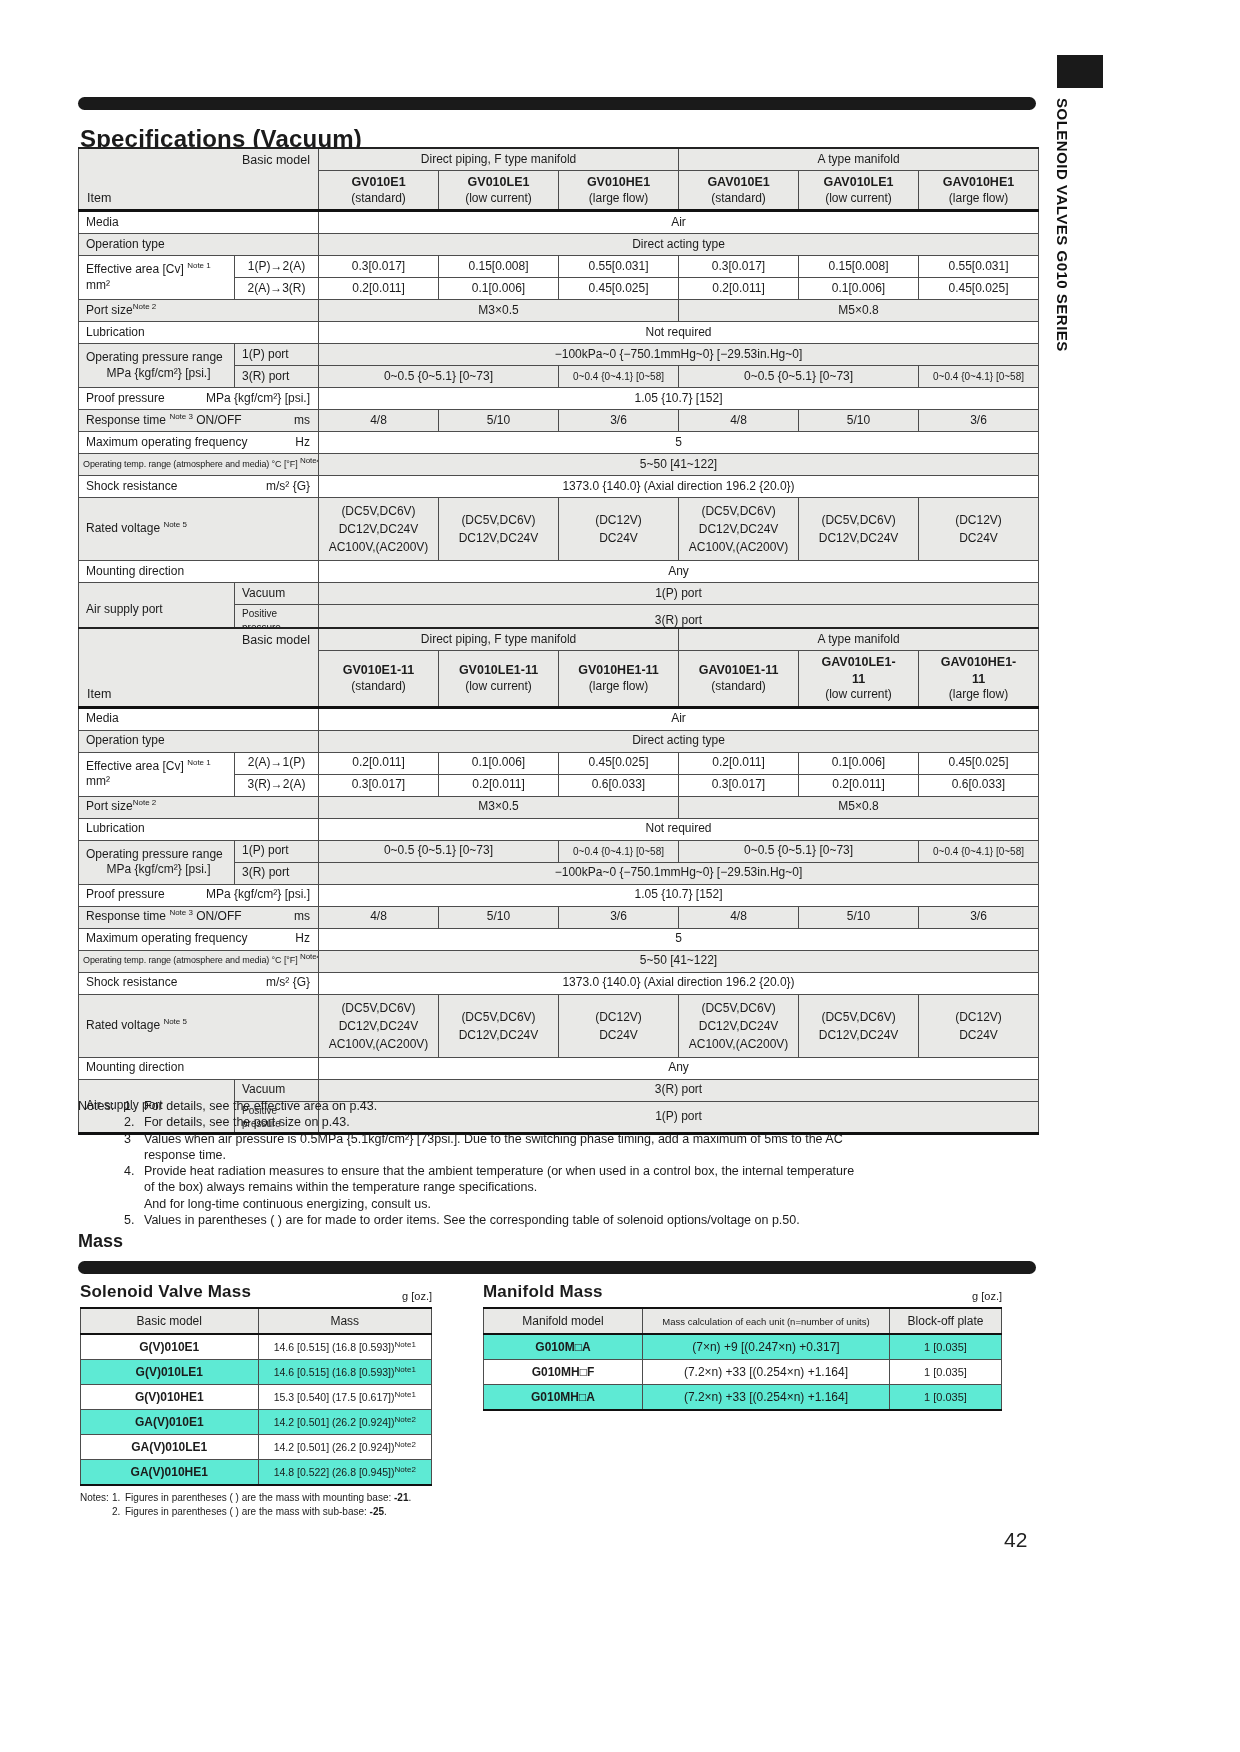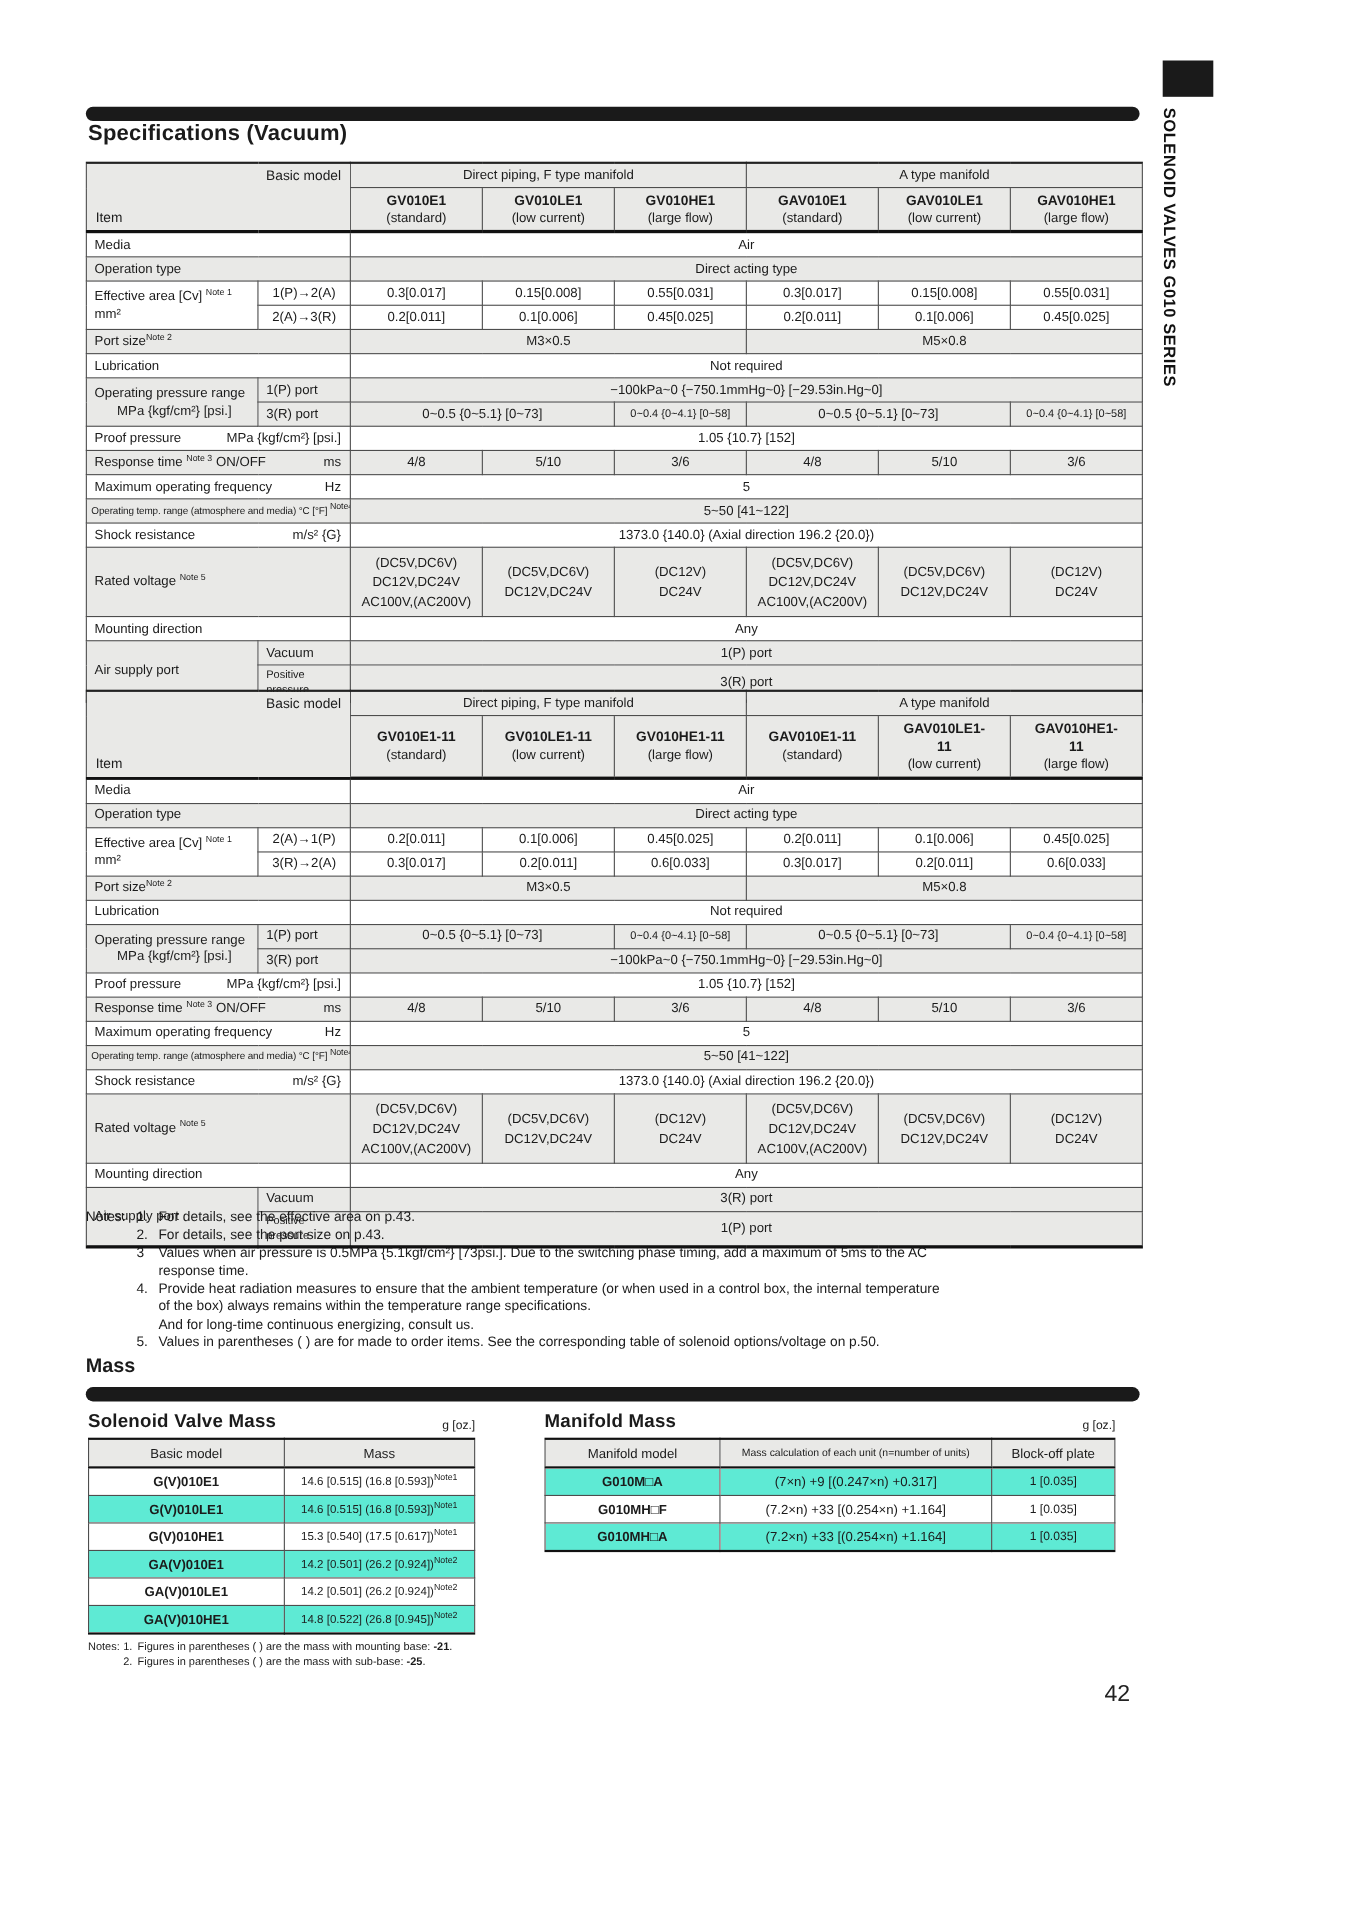--- a/index.html
+++ b/index.html
@@ -5,21 +5,21 @@
   html,body{margin:0;padding:0;}
   body{width:1240px;height:1752px;background:#ffffff;position:relative;
        font-family:"Liberation Sans","DejaVu Sans",sans-serif;color:#1b1b1b;}
 
   .bar{position:absolute;left:78px;width:958px;height:13px;background:#1a1a1a;border-radius:7px;}
   .tab{position:absolute;left:1057px;top:55px;width:46px;height:33px;background:#1a1a1a;}
   .sidetext{position:absolute;left:1071px;top:98px;transform:rotate(90deg);transform-origin:0 0;
             white-space:nowrap;font-size:15px;font-weight:bold;letter-spacing:0.5px;color:#111;}
   .pagenum{position:absolute;left:1004px;top:1528px;font-size:21px;color:#222;}
 
-  .h1{position:absolute;left:80px;top:110px;font-size:20px;font-weight:bold;letter-spacing:0.2px;}
+  .h1{position:absolute;left:80px;top:125px;font-size:24px;font-weight:bold;letter-spacing:0.2px;text-decoration:underline;}
   .h2{position:absolute;left:78px;top:1231px;font-size:18px;font-weight:bold;}
 
   .spec-wrap{position:absolute;left:78px;}
   table.spec{border-collapse:collapse;table-layout:fixed;width:960px;
              border-top:2px solid #222;border-bottom:3px solid #111;}
   table.spec td{border:1px solid #4d4d4d;padding:2px 3px;text-align:center;vertical-align:middle;
                 font-size:12px;line-height:1.32;height:17px;overflow:hidden;}
   table.spec tr.ghead td, table.spec tr.models td{background:#e9e9e7;}
   table.spec tr.models td{border-bottom:3px solid #111;padding:3px 18px;}
   table.spec .mname{font-weight:bold;font-size:12.5px;}
@@ -445,21 +445,21 @@
           <span class="sntext">Figures in parentheses ( ) are the mass with mounting base: <b>-21</b>.</span>
         </div>
         <div class="snrow">
           <span class="snlab"></span>
           <span class="snnum">2.</span>
           <span class="sntext">Figures in parentheses ( ) are the mass with sub-base: <b>-25</b>.</span>
         </div>
       </div>
   </div>
 
-  <div class="massblock" style="left:495px;width:519px">
+  <div class="massblock" style="left:483px;width:519px">
     <div class="masshead">
       <span class="masstitle">Manifold Mass</span>
       <span class="massunit">g [oz.]</span>
     </div>
     <div id="manTable">
         <table class="mass">
           <colgroup>
             <col style="width: 175px;">
             <col style="width: 253px;">
             <col style="width: 125px;">

